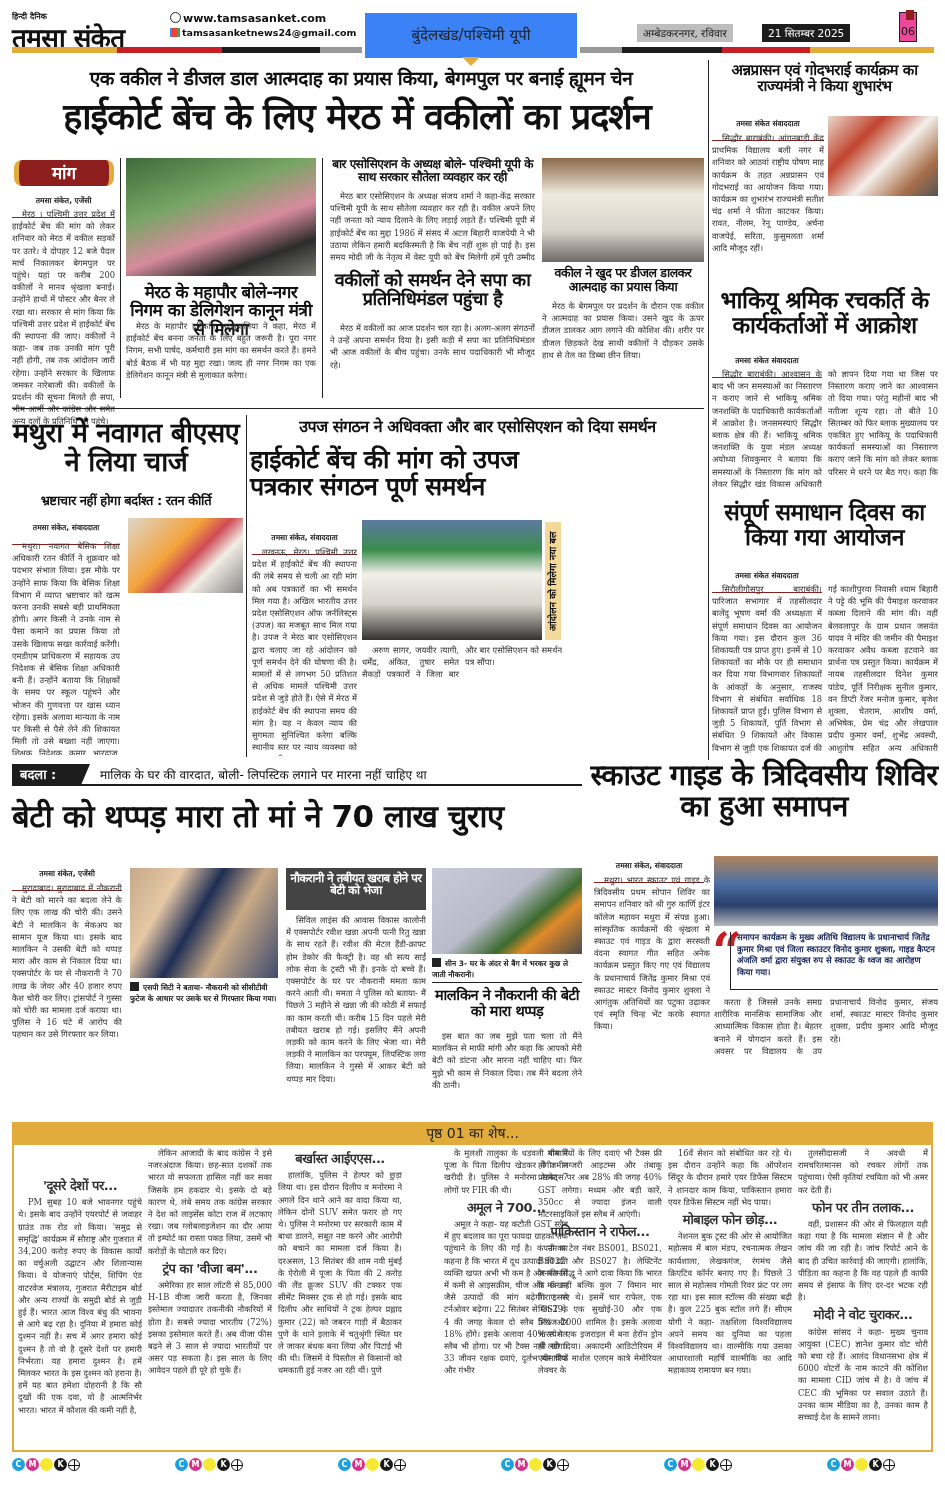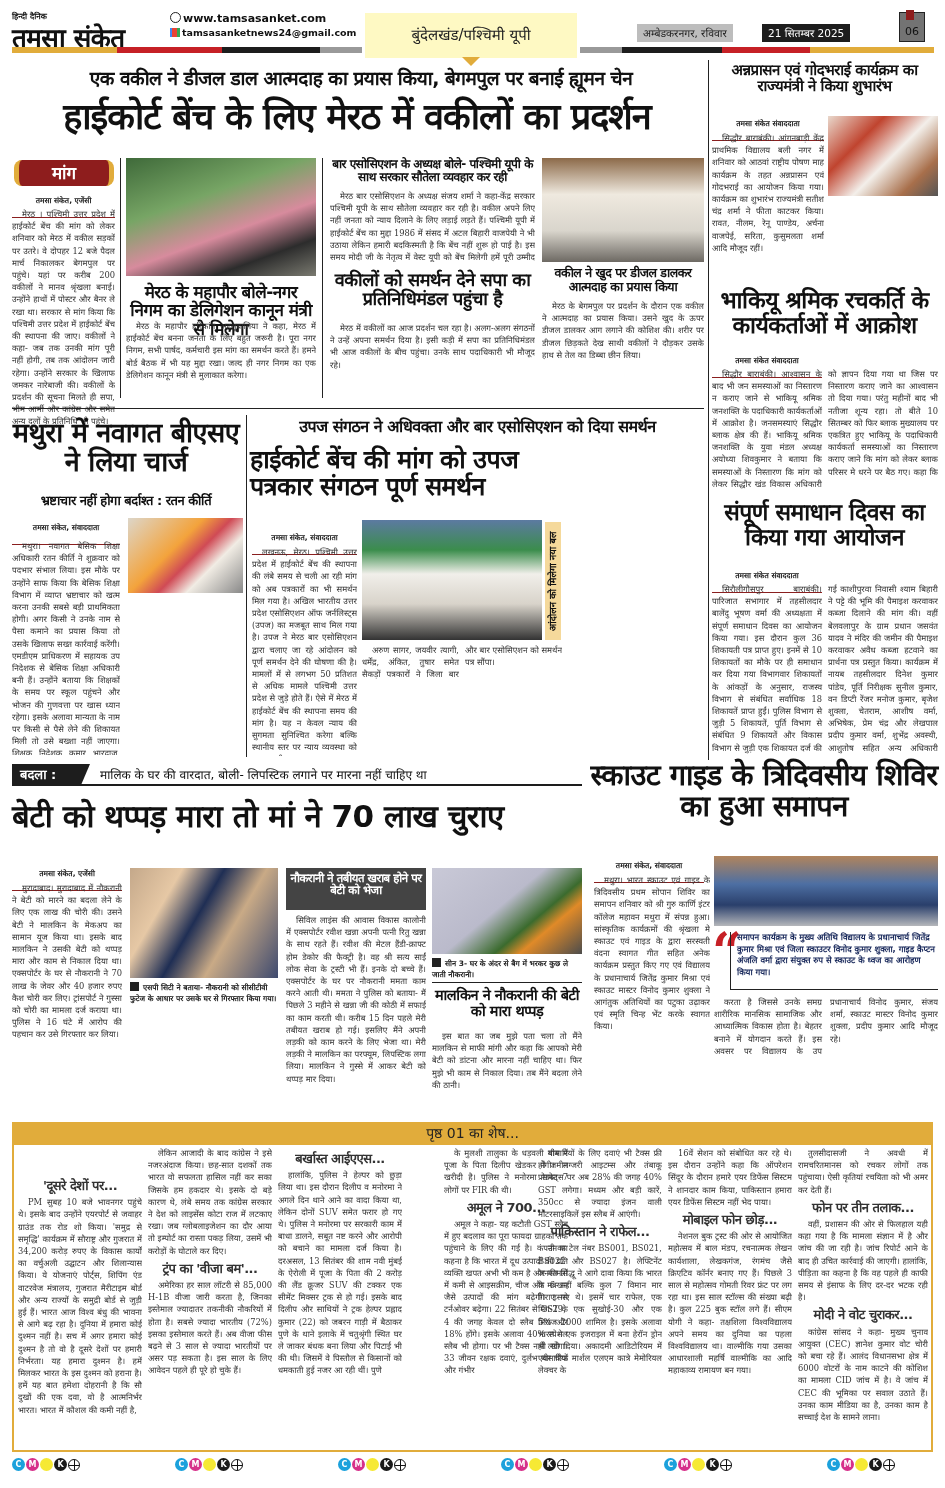--- a/index.html
+++ b/index.html
@@ -35,29 +35,29 @@
   <div class="abs" style="left:12px;top:10px;">
     <div class="brand-small">हिन्दी दैनिक</div>
     <div class="brand-big" style="margin-top:-2px;">तमसा संकेत</div>
   </div>
   <div class="abs" style="left:170px;top:12px;font-size:11px;font-weight:bold;">
     <div><span style="display:inline-block;width:11px;height:11px;border:1.5px solid #222;border-radius:50%;vertical-align:-1px;margin-right:2px;"></span><span>www.tamsasanket.com</span></div>
     <div style="font-size:9.5px;margin-top:2px;"><span style="display:inline-block;width:10px;height:9px;background:linear-gradient(90deg,#4285f4 0 25%,#ea4335 25% 75%,#34a853 75%);margin-right:2px;vertical-align:-1px;"></span><span>tamsasanketnews24@gmail.com</span></div>
   </div>
   <div class="abs strip" style="left:12px;top:47px;width:350px;background:linear-gradient(90deg,#e1ac3b 0 30%,#c62026 30% 60%,#1d1d1d 60% 88%,#999 88%);"></div>
 
-  <div class="abs" style="left:365px;top:13px;width:212px;height:45px;background:#fef9c3;text-align:center;font-size:15px;line-height:45px;color:#222;">
+  <div class="abs" style="left:365px;top:13px;width:212px;height:45px;background:#3b82f6;text-align:center;font-size:15px;line-height:45px;color:#222;">
     <span>बुंदेलखंड/पश्चिमी यूपी</span>
   </div>
   <div class="abs" style="left:462px;top:57px;width:0;height:0;border-left:9px solid transparent;border-right:9px solid transparent;border-top:9px solid #e1ac3b;"></div>
 
   <div class="abs" style="left:637px;top:24px;height:18px;line-height:18px;background:#bdbdbd;padding:0 6px;font-size:10.5px;color:#222;">अम्बेडकरनगर, रविवार</div>
   <div class="abs" style="left:762px;top:24px;height:18px;line-height:18px;background:#1d1d1d;color:#fff;padding:0 6px;font-size:10.5px;">21 सितम्बर 2025</div>
   <div class="abs strip" style="left:580px;top:47px;width:354px;background:linear-gradient(90deg,#999 0 12%,#1d1d1d 12% 40%,#c62026 40% 65%,#e1ac3b 65%);"></div>
-  <div class="abs" style="left:899px;top:12px;width:26px;height:30px;border:1.5px solid #222;text-align:center;font-size:11px;line-height:38px;background:#737373;">
+  <div class="abs" style="left:899px;top:12px;width:18px;height:30px;border:1.5px solid #222;text-align:center;font-size:11px;line-height:38px;background:#ec4899;">
     <span style="position:absolute;left:6px;top:-3px;width:8px;height:10px;background:#8e1d1d;"></span>
     <span>06</span>
   </div>
 </header>
 
 <section>
   <div class="abs hl" style="left:16px;top:68px;width:690px;font-size:19px;font-weight:bold;">एक वकील ने डीजल डाल आत्मदाह का प्रयास किया, बेगमपुल पर बनाई ह्यूमन चेन</div>
   <div class="abs hl" style="left:12px;top:98px;width:690px;font-size:36px;letter-spacing:-1px;">हाईकोर्ट बेंच के लिए मेरठ में वकीलों का प्रदर्शन</div>
 
   <div class="abs" style="left:14px;top:160px;width:100px;height:26px;background:#8e1d1d;border-left:5px solid #e1ac3b;border-right:5px solid #e1ac3b;border-radius:8px;color:#fff;font-size:17px;font-weight:bold;text-align:center;line-height:26px;">मांग</div>

